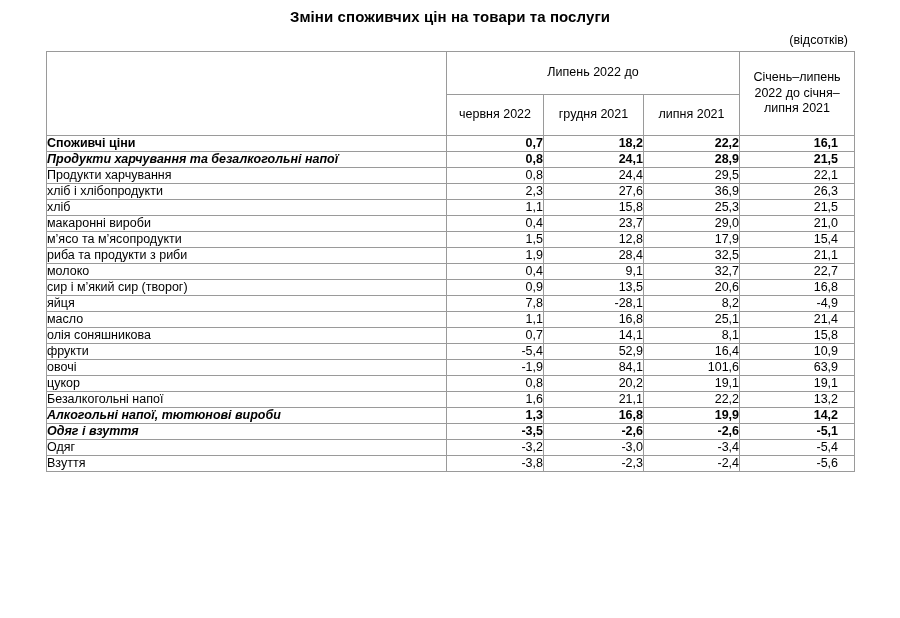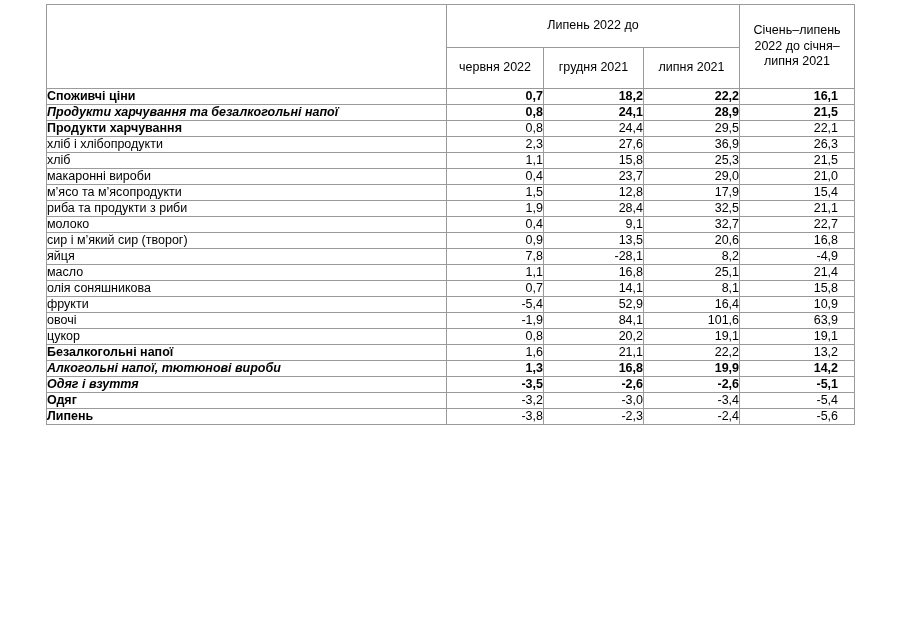--- a/index.html
+++ b/index.html
@@ -70,21 +70,21 @@
     white-space: nowrap;
   }
   .num.last {
     padding-right: 16px;
   }
   tr.bold td {
     font-weight: bold;
   }
   .ind-0 { padding-left: 6px; }
   .ind-1 { padding-left: 16px; font-style: italic; }
-  .ind-2 { padding-left: 26px; font-weight: bold; }
+  .ind-2 { padding-left: 26px; }
   .ind-3 { padding-left: 38px; margin-left: 20px; }
   .thick-top td {
     border-top: 2px solid #555555;
   }
   thead th {
     border-color: #9a9a9a;
   }
   .hdr-row-top th {
     border-top: 2px solid #555555;
   }
@@ -92,21 +92,23 @@
   col.c1 { width: 97px; }
   col.c2 { width: 100px; }
   col.c3 { width: 96px; }
   col.c4 { width: 115px; }
 </style>
 </head>
 <body>
 
 <div class="page">
 
-
+  <div class="doc-title">Зміни споживчих цін на товари та послуги</div>
+
+  <div class="units">(відсотків)</div>
 
   <table class="main">
     <colgroup>
       <col class="c0">
         <col class="c1">
         <col class="c2">
         <col class="c3">
         <col class="c4">
     </colgroup>
     <thead>
@@ -256,21 +258,21 @@
         <td class="num last">-5,1</td>
       </tr>
       <tr>
         <td class="row-label ind-2">Одяг</td>
         <td class="num">-3,2</td>
         <td class="num">-3,0</td>
         <td class="num">-3,4</td>
         <td class="num last">-5,4</td>
       </tr>
       <tr>
-        <td class="row-label ind-2">Липень</td>
+        <td class="row-label ind-2">Взуття</td>
         <td class="num">-3,8</td>
         <td class="num">-2,3</td>
         <td class="num">-2,4</td>
         <td class="num last">-5,6</td>
       </tr>
     </tbody>
   </table>
 
 </div>
 

